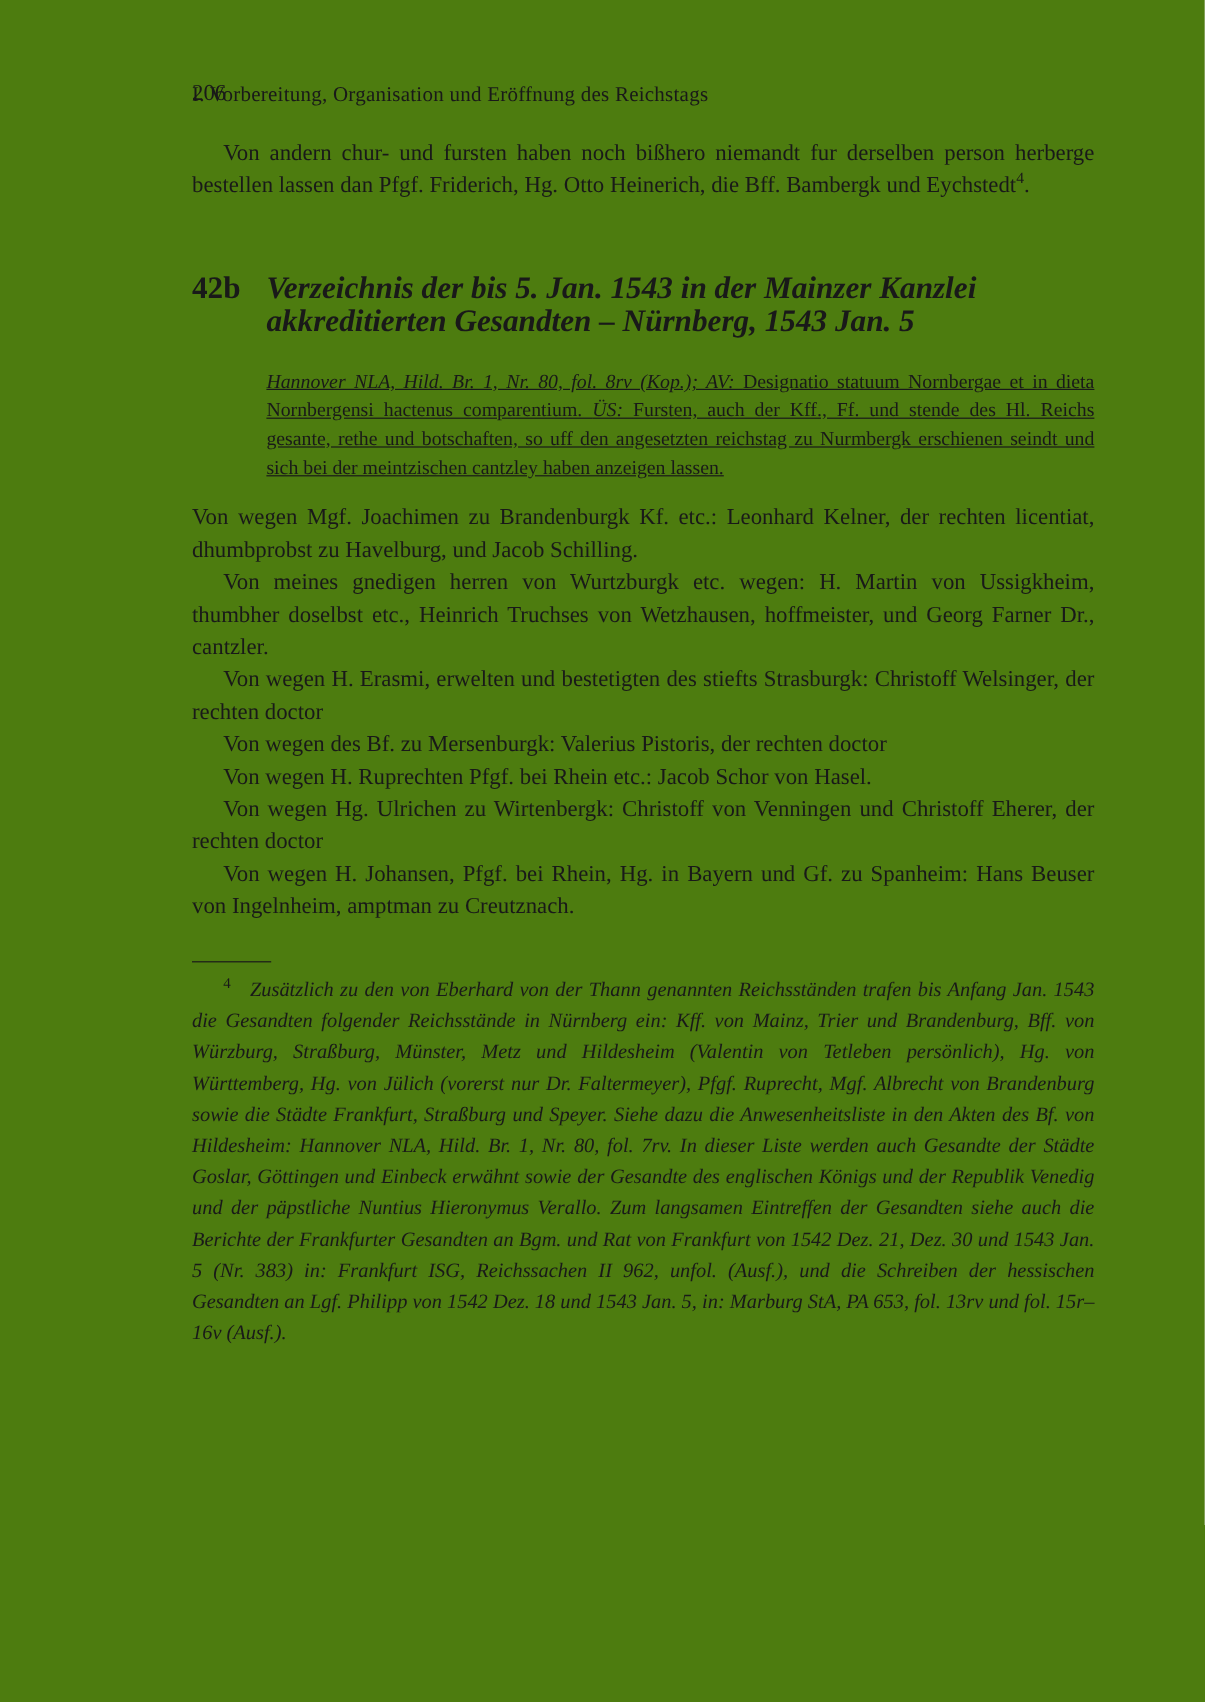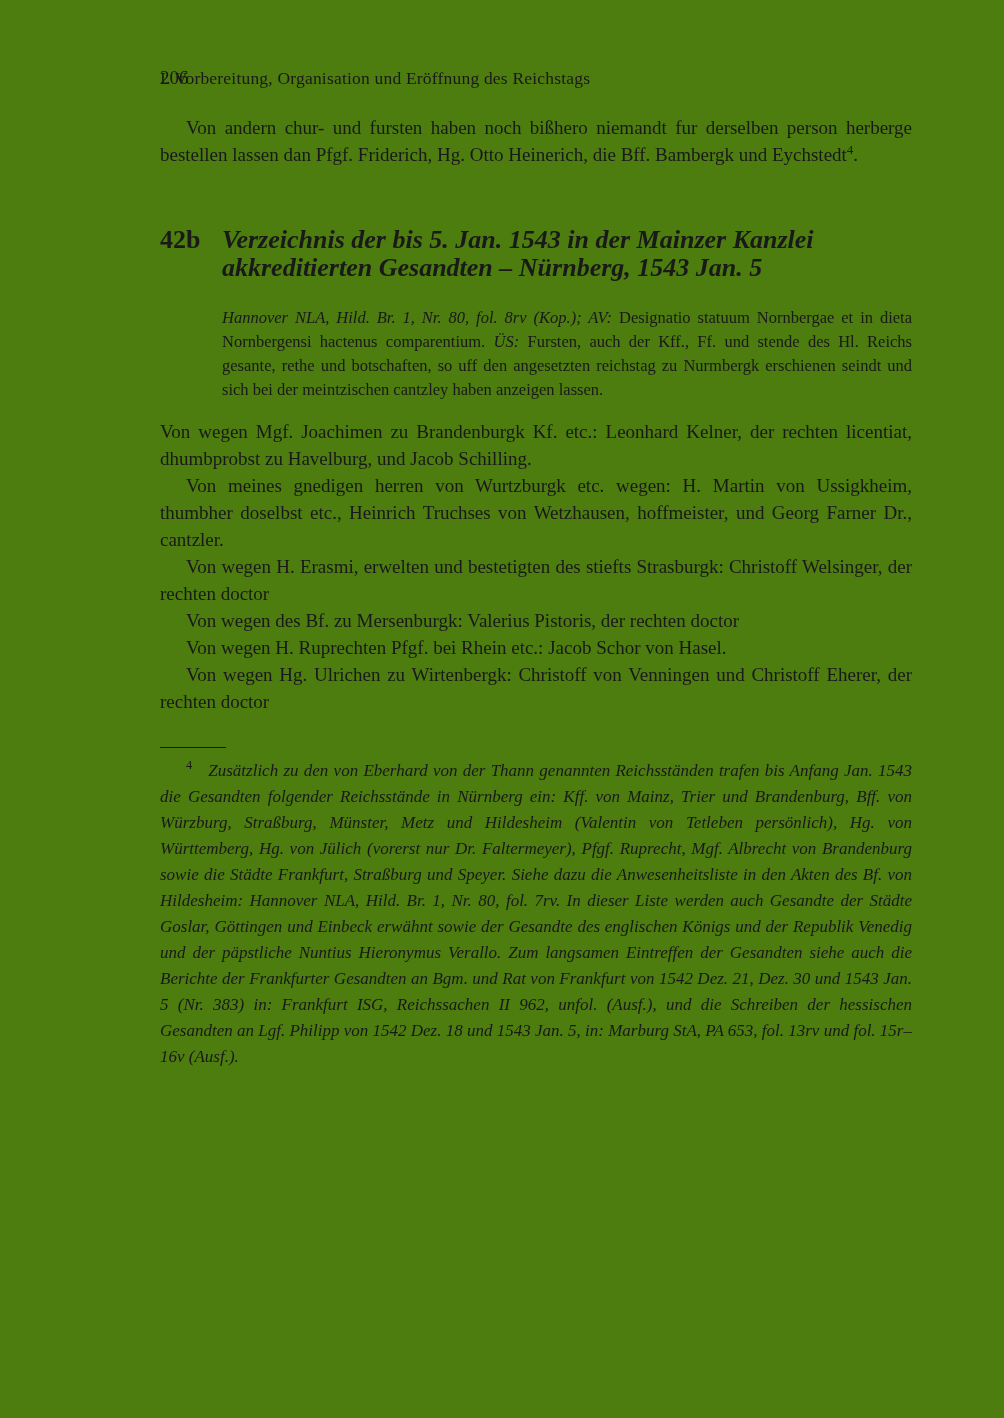--- a/index.html
+++ b/index.html
@@ -65,20 +65,21 @@
   }
 
   .source-note {
     margin-top: 24px;
     margin-left: 62px;
     width: 690px;
     font-size: 16.5px;
     line-height: 24px;
     text-align: justify;
     box-sizing: border-box;
+    text-decoration: underline;
   }
   .it { font-style: italic; }
   .rm { font-style: normal; }
 
   .body-block { margin-top: 16px; }
 
   .footnote-area { margin-top: 32px; }
   .footnote-separator {
     width: 66px;
     border: 0;
@@ -120,20 +121,21 @@
 
     <p class="source-note"><span class="it">Hannover NLA, Hild. Br. 1, Nr. 80, fol. 8rv (Kop.); AV: </span><span class="rm">Designatio statuum Nornbergae et in dieta Nornbergensi hactenus comparentium. </span><span class="it">ÜS: </span><span class="rm">Fursten, auch der Kff., Ff. und stende des Hl. Reichs gesante, rethe und botschaften, so uff den angesetzten reichstag zu Nurmbergk erschienen seindt und sich bei der meintzischen cantzley haben anzeigen lassen.</span></p>
 
     <div class="body-block">
       <p class="body-text">Von wegen Mgf. Joachimen zu Brandenburgk Kf. etc.: Leonhard Kelner, der rechten licentiat, dhumbprobst zu Havelburg, und Jacob Schilling.</p>
       <p class="body-text indent">Von meines gnedigen herren von Wurtzburgk etc. wegen: H. Martin von Ussigkheim, thumbher doselbst etc., Heinrich Truchses von Wetzhausen, hoffmeister, und Georg Farner Dr., cantzler.</p>
       <p class="body-text indent">Von wegen H. Erasmi, erwelten und bestetigten des stiefts Strasburgk: Christoff Welsinger, der rechten doctor</p>
       <p class="body-text indent">Von wegen des Bf. zu Mersenburgk: Valerius Pistoris, der rechten doctor</p>
       <p class="body-text indent">Von wegen H. Ruprechten Pfgf. bei Rhein etc.: Jacob Schor von Hasel.</p>
       <p class="body-text indent">Von wegen Hg. Ulrichen zu Wirtenbergk: Christoff von Venningen und Christoff Eherer, der rechten doctor</p>
+      <p class="body-text indent">Von wegen H. Johansen, Pfgf. bei Rhein, Hg. in Bayern und Gf. zu Spanheim: Hans Beuser von Ingelnheim, amptman zu Creutznach.</p>
     </div>
 
     <div class="footnote-area">
       <hr class="footnote-separator">
       <p class="footnote"><span class="footnote-marker">4</span><span>Zusätzlich zu den von Eberhard von der Thann genannten Reichsständen trafen bis Anfang Jan. 1543 die Gesandten folgender Reichsstände in Nürnberg ein: Kff. von Mainz, Trier und Brandenburg, Bff. von Würzburg, Straßburg, Münster, Metz und Hildesheim (Valentin von Tetleben persönlich), Hg. von Württemberg, Hg. von Jülich (vorerst nur Dr. Faltermeyer), Pfgf. Ruprecht, Mgf. Albrecht von Brandenburg sowie die Städte Frankfurt, Straßburg und Speyer. Siehe dazu die Anwesenheitsliste in den Akten des Bf. von Hildesheim: Hannover NLA, Hild. Br. 1, Nr. 80, fol. 7rv. In dieser Liste werden auch Gesandte der Städte Goslar, Göttingen und Einbeck erwähnt sowie der Gesandte des englischen Königs und der Republik Venedig und der päpstliche Nuntius Hieronymus Verallo. Zum langsamen Eintreffen der Gesandten siehe auch die Berichte der Frankfurter Gesandten an Bgm. und Rat von Frankfurt von 1542 Dez. 21, Dez. 30 und 1543 Jan. 5 (Nr. 383) in: Frankfurt ISG, Reichssachen II 962, unfol. (Ausf.), und die Schreiben der hessischen Gesandten an Lgf. Philipp von 1542 Dez. 18 und 1543 Jan. 5, in: Marburg StA, PA 653, fol. 13rv und fol. 15r–16v (Ausf.).</span></p>
     </div>
 
   </div>
 </div>
 

